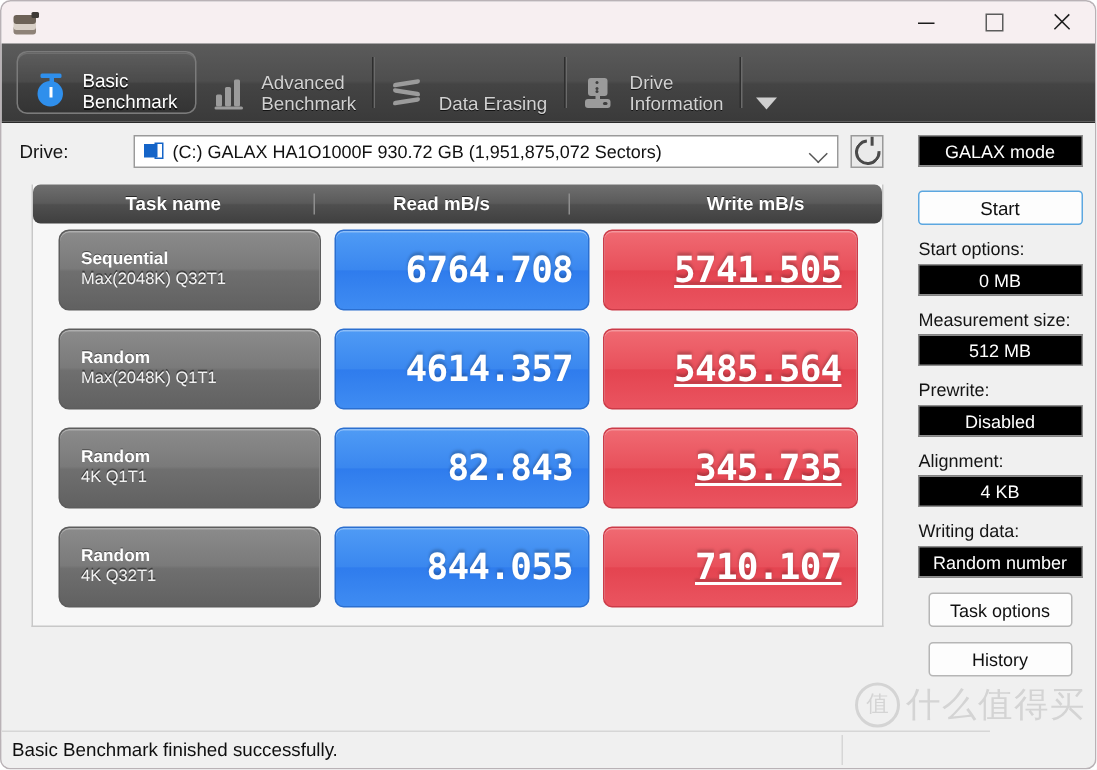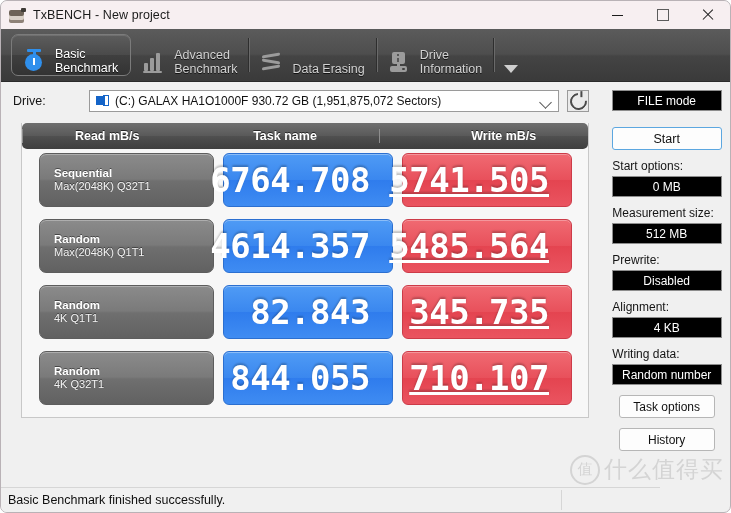--- a/index.html
+++ b/index.html
@@ -347,25 +347,25 @@
   .task-l2 {
     font-size: 11px; color: #f2f2f2;
     text-shadow: 0 -1px 0 rgba(0,0,0,0.45);
     line-height: 13px;
   }
   .score {
     width: 170px; height: 54px;
     margin-left: 9px;
     border-radius: 6px;
     display: flex; align-items: center; justify-content: flex-end;
-    padding-right: 22px;
+    padding-right: 10px;
     box-sizing: border-box;
     font-family: "DejaVu Sans Mono", monospace;
     font-weight: bold;
-    font-size: 34px;
+    font-size: 24px;
     color: #ffffff;
     letter-spacing: -0.5px;
     text-shadow: 0 -2px 2px rgba(0,0,0,0.22);
   }
   .score.read {
     background: linear-gradient(180deg, #4f9bf5 0%, #3a87ef 50%, #2f7ced 51%, #3f8cf2 100%);
     border: 1px solid #2b6fd0;
     box-shadow: inset 0 1px 0 rgba(255,255,255,0.35);
   }
   .score.write {
@@ -467,21 +467,20 @@
 </head>
 <body>
 
 <div class="app">
 
   <div class="titlebar">
     <div class="app-icon">
       <div class="disc"></div>
       <div class="plug"></div>
     </div>
-    <div class="title-text">TxBENCH - New project</div>
     <div class="wincontrols">
       <div class="winbtn">
         <span class="min-glyph"></span>
       </div>
       <div class="winbtn">
         <span class="max-glyph"></span>
       </div>
       <div class="winbtn">
         <span class="close-glyph"></span>
       </div>
@@ -555,22 +554,22 @@
           <span class="drive-caret"></span>
         </div>
         <div class="refresh-btn">
           <span class="refresh-glyph"></span>
         </div>
       </div>
 
       <div class="results">
 
         <div class="res-header">
+          <div class="cell c1">Task name</div>
           <div class="cell c2">Read mB/s</div>
-          <div class="cell c1">Task name</div>
           <div class="cell c3">Write mB/s</div>
         </div>
 
         <div class="res-row">
           <div class="task-btn">
             <span class="task-l1">Sequential</span>
             <span class="task-l2">Max(2048K) Q32T1</span>
           </div>
           <div class="score read">6764.708</div>
           <div class="score write">5741.505</div>
@@ -600,21 +599,21 @@
             <span class="task-l2">4K Q32T1</span>
           </div>
           <div class="score read">844.055</div>
           <div class="score write">710.107</div>
         </div>
 
       </div>
     </div>
 
     <div class="sidebar">
-      <div class="side-btn">FILE mode</div>
+      <div class="side-btn">GALAX mode</div>
       <div class="start-btn">Start</div>
 
       <div class="side-label">Start options:</div>
       <div class="side-btn">0 MB</div>
 
       <div class="side-label">Measurement size:</div>
       <div class="side-btn">512 MB</div>
 
       <div class="side-label">Prewrite:</div>
       <div class="side-btn">Disabled</div>

